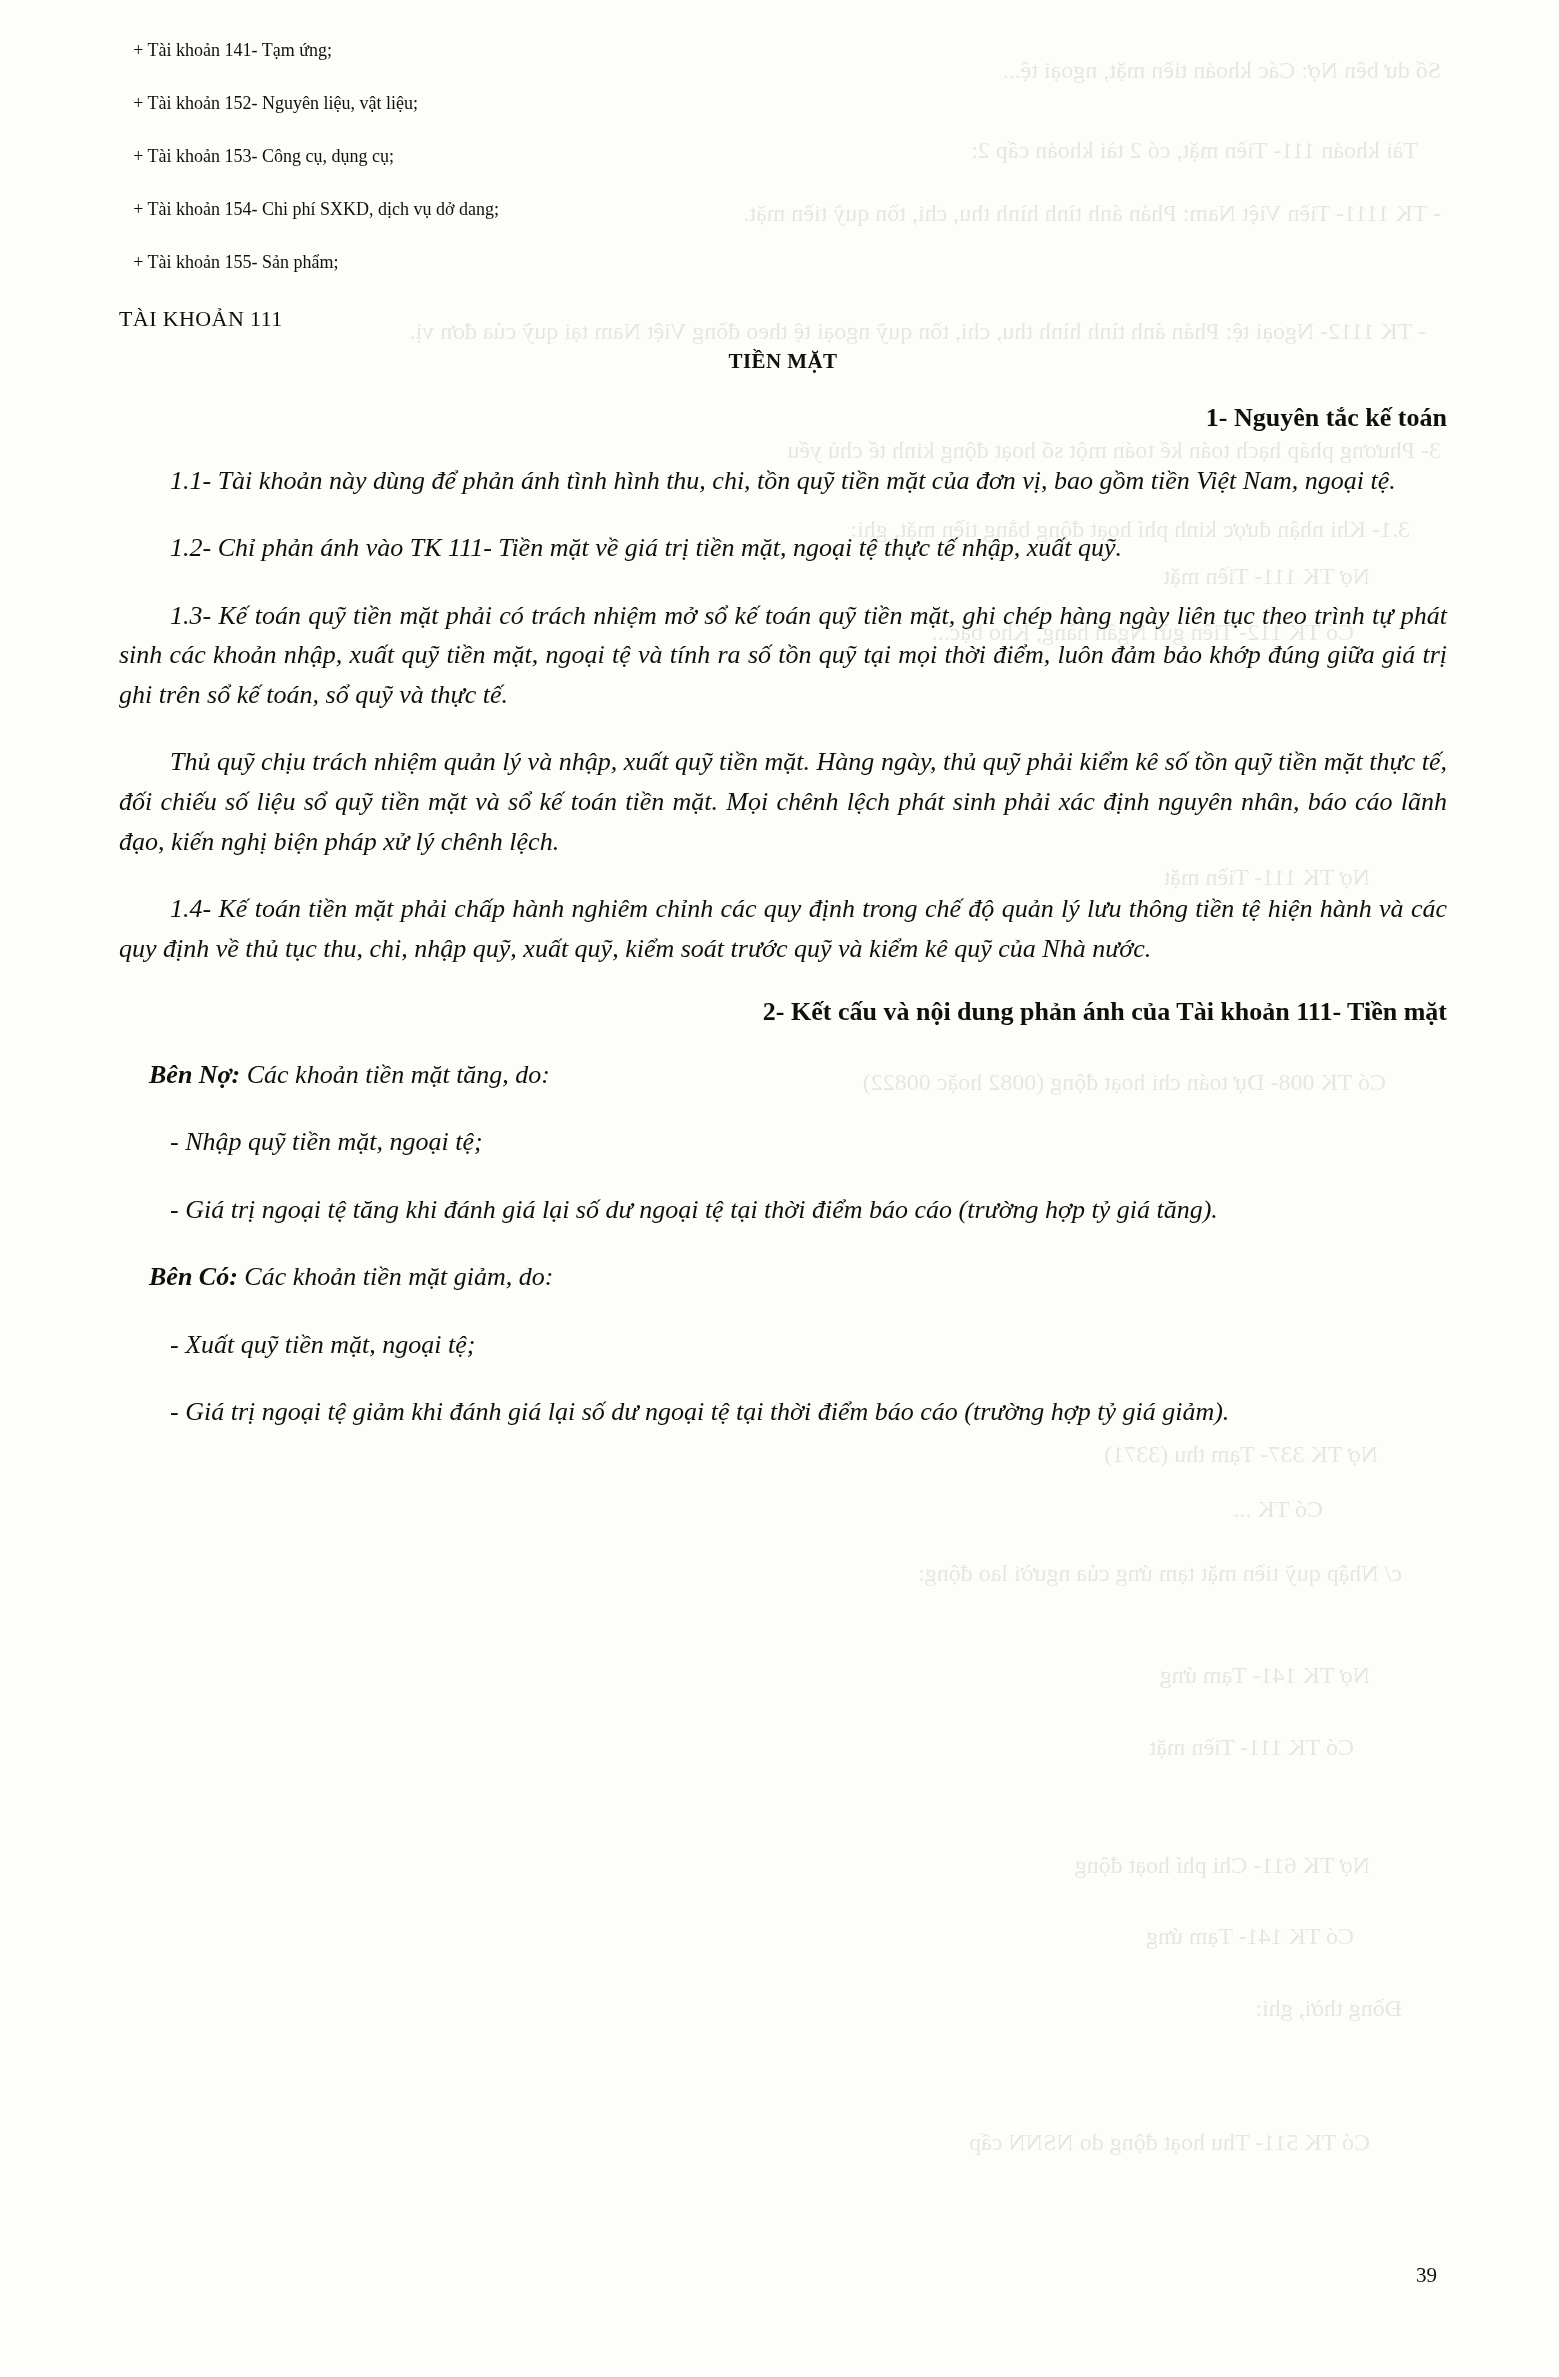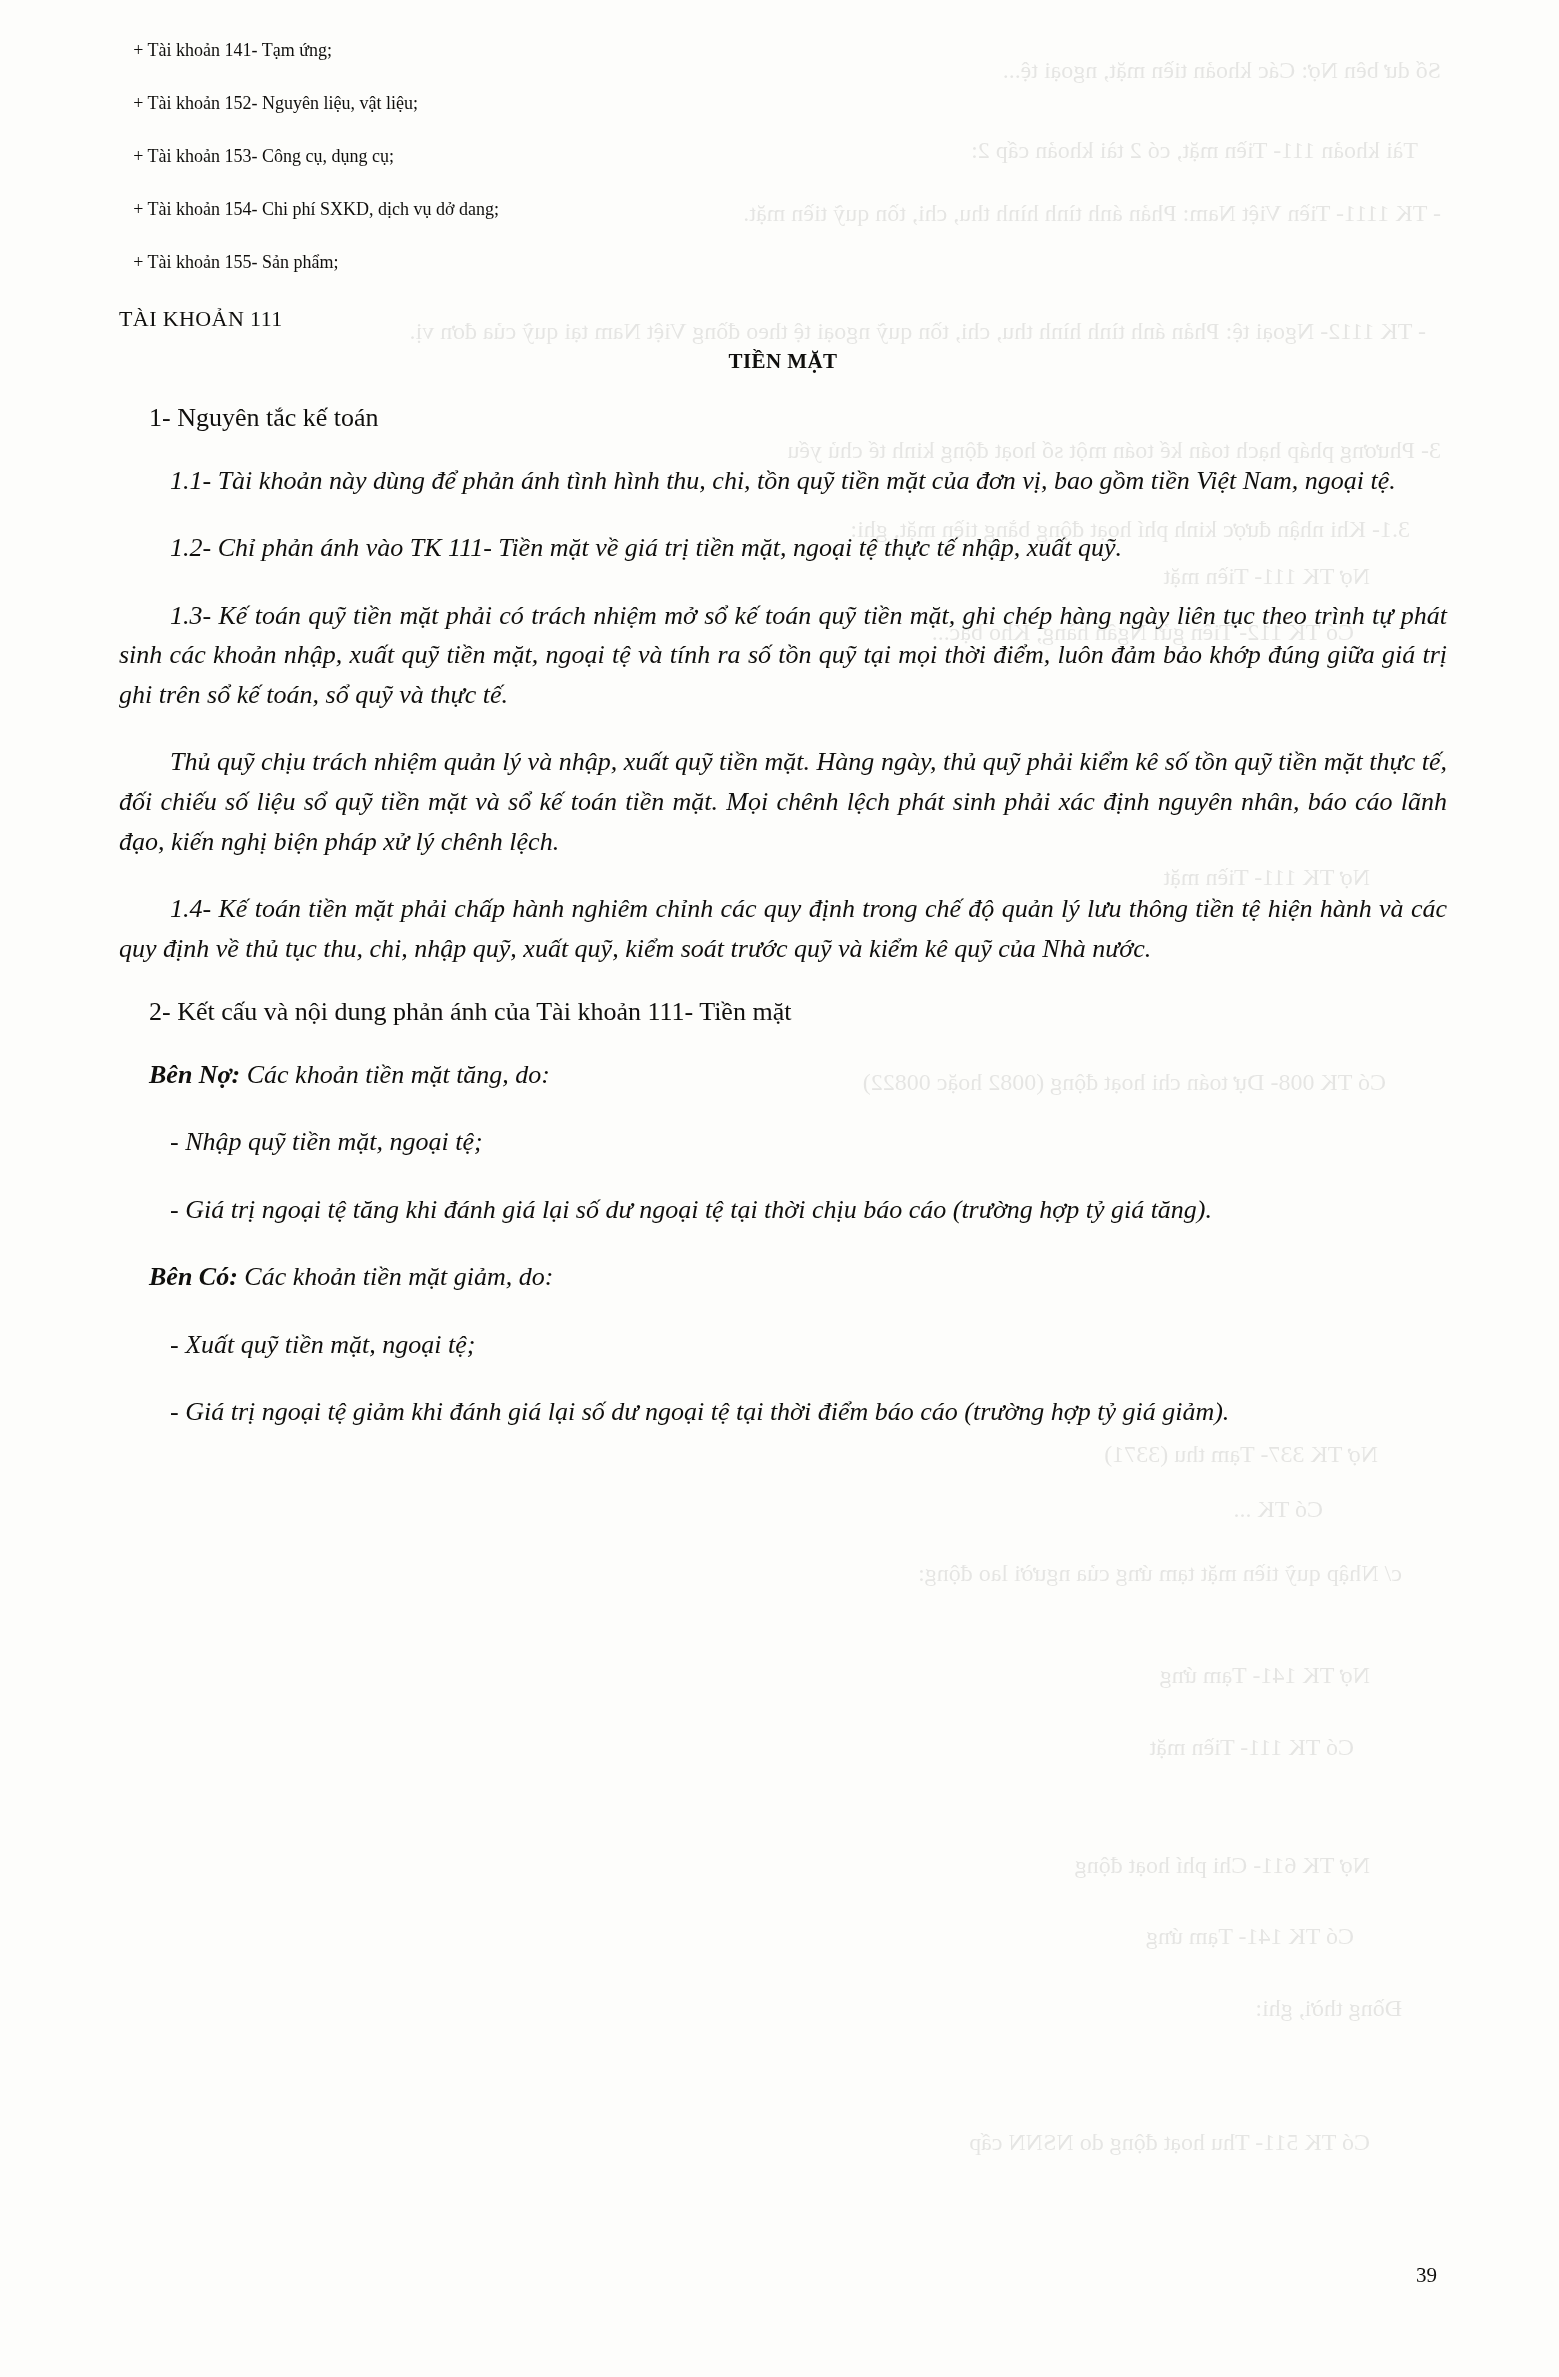--- a/index.html
+++ b/index.html
@@ -59,23 +59,24 @@
   h2.acct-sub {
     font-size: 21px;
     font-weight: bold;
     text-align: center;
     letter-spacing: 0.4px;
     margin: 17.4px 0 0 0;
     padding: 0;
   }
   h3.sect {
     font-size: 26px;
-    font-weight: normal;
+    font-weight: bold;
     margin: 28.5px 0 0 0;
     padding: 0 0 0 30px;
+    text-align: right;
   }
   p.para {
     font-size: 26px;
     line-height: 1.52;
     margin: 28px 0 0 0;
     padding: 0;
     text-align: justify;
     text-justify: inter-word;
     font-style: italic;
   }
@@ -146,21 +147,21 @@
     <p class="para indent">1.1- Tài khoản này dùng để phản ánh tình hình thu, chi, tồn quỹ tiền mặt của đơn vị, bao gồm tiền Việt Nam, ngoại tệ.</p>
     <p class="para indent">1.2- Chỉ phản ánh vào TK 111- Tiền mặt về giá trị tiền mặt, ngoại tệ thực tế nhập, xuất quỹ.</p>
     <p class="para indent">1.3- Kế toán quỹ tiền mặt phải có trách nhiệm mở sổ kế toán quỹ tiền mặt, ghi chép hàng ngày liên tục theo trình tự phát sinh các khoản nhập, xuất quỹ tiền mặt, ngoại tệ và tính ra số tồn quỹ tại mọi thời điểm, luôn đảm bảo khớp đúng giữa giá trị ghi trên sổ kế toán, sổ quỹ và thực tế.</p>
     <p class="para indent">Thủ quỹ chịu trách nhiệm quản lý và nhập, xuất quỹ tiền mặt. Hàng ngày, thủ quỹ phải kiểm kê số tồn quỹ tiền mặt thực tế, đối chiếu số liệu sổ quỹ tiền mặt và sổ kế toán tiền mặt. Mọi chênh lệch phát sinh phải xác định nguyên nhân, báo cáo lãnh đạo, kiến nghị biện pháp xử lý chênh lệch.</p>
     <p class="para indent">1.4- Kế toán tiền mặt phải chấp hành nghiêm chỉnh các quy định trong chế độ quản lý lưu thông tiền tệ hiện hành và các quy định về thủ tục thu, chi, nhập quỹ, xuất quỹ, kiểm soát trước quỹ và kiểm kê quỹ của Nhà nước.</p>
 
     <h3 class="sect">2- Kết cấu và nội dung phản ánh của Tài khoản 111- Tiền mặt</h3>
 
     <p class="para sub"><span class="b">Bên Nợ:</span> <span>Các khoản tiền mặt tăng, do:</span></p>
     <p class="para dash">- Nhập quỹ tiền mặt, ngoại tệ;</p>
-    <p class="para dash">- Giá trị ngoại tệ tăng khi đánh giá lại số dư ngoại tệ tại thời chịu báo cáo (trường hợp tỷ giá tăng).</p>
+    <p class="para dash">- Giá trị ngoại tệ tăng khi đánh giá lại số dư ngoại tệ tại thời điểm báo cáo (trường hợp tỷ giá tăng).</p>
 
     <p class="para sub"><span class="b">Bên Có:</span> <span>Các khoản tiền mặt giảm, do:</span></p>
     <p class="para dash">- Xuất quỹ tiền mặt, ngoại tệ;</p>
     <p class="para dash">- Giá trị ngoại tệ giảm khi đánh giá lại số dư ngoại tệ tại thời điểm báo cáo (trường hợp tỷ giá giảm).</p>
 
   </div>
 
   <div class="pageno">39</div>
 
 </div>

